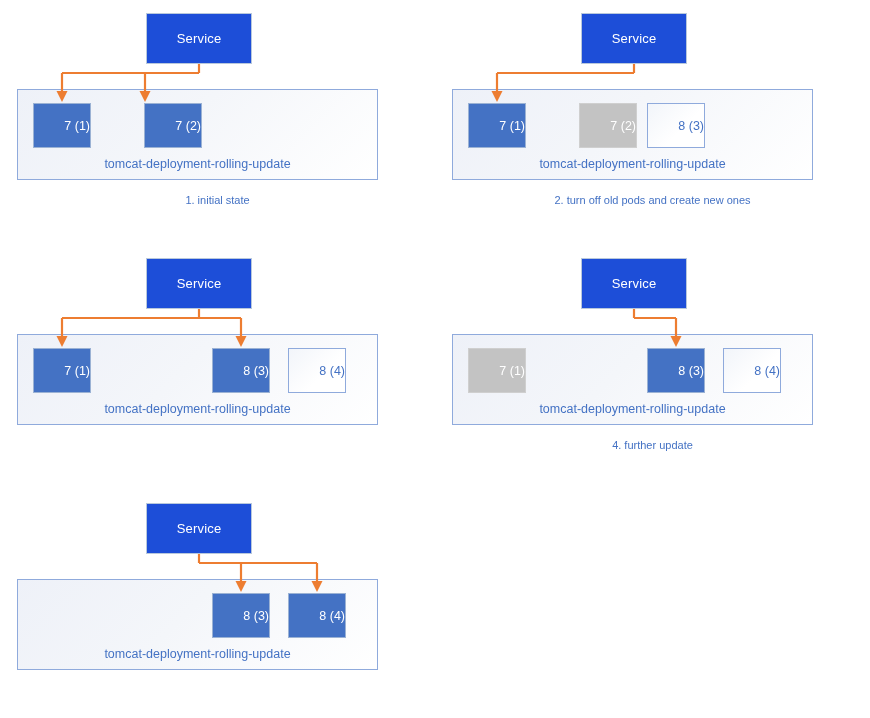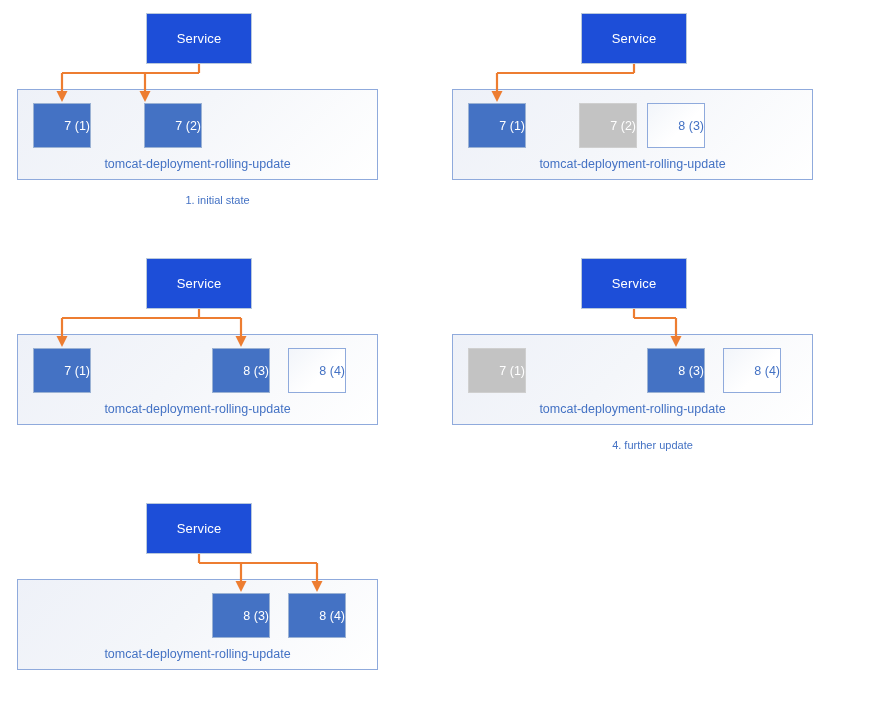--- a/index.html
+++ b/index.html
@@ -131,20 +131,21 @@
       </div>
       <svg class="connector" viewBox="0 0 435 230" width="435" height="230">
         <path d="M 199 64 L 199 73" stroke="#ED7D31" stroke-width="2.2" fill="none"></path>
         <path d="M 62 73 L 199 73" stroke="#ED7D31" stroke-width="2.2" fill="none"></path>
         <path d="M 62 73 L 62 91" stroke="#ED7D31" stroke-width="2.2" fill="none"></path>
         <path d="M 56.5 91 L 67.5 91 L 62 102 Z" fill="#ED7D31"></path>
       </svg>
       <div class="service">
         <span>Service</span>
       </div>
+      <div class="caption">2. turn off old pods and create new ones</div>
     </div>
     <div class="panel" style="left: 0px; top: 245px;">
       <div class="deployment">
         <div class="deployment-name">tomcat-deployment-rolling-update</div>
       </div>
       <div class="pod slot1 active" style="left: 33px;">
         <span>7 (1)</span>
       </div>
       <div class="pod slot3 active" style="left: 212px;">
         <span>8 (3)</span>

